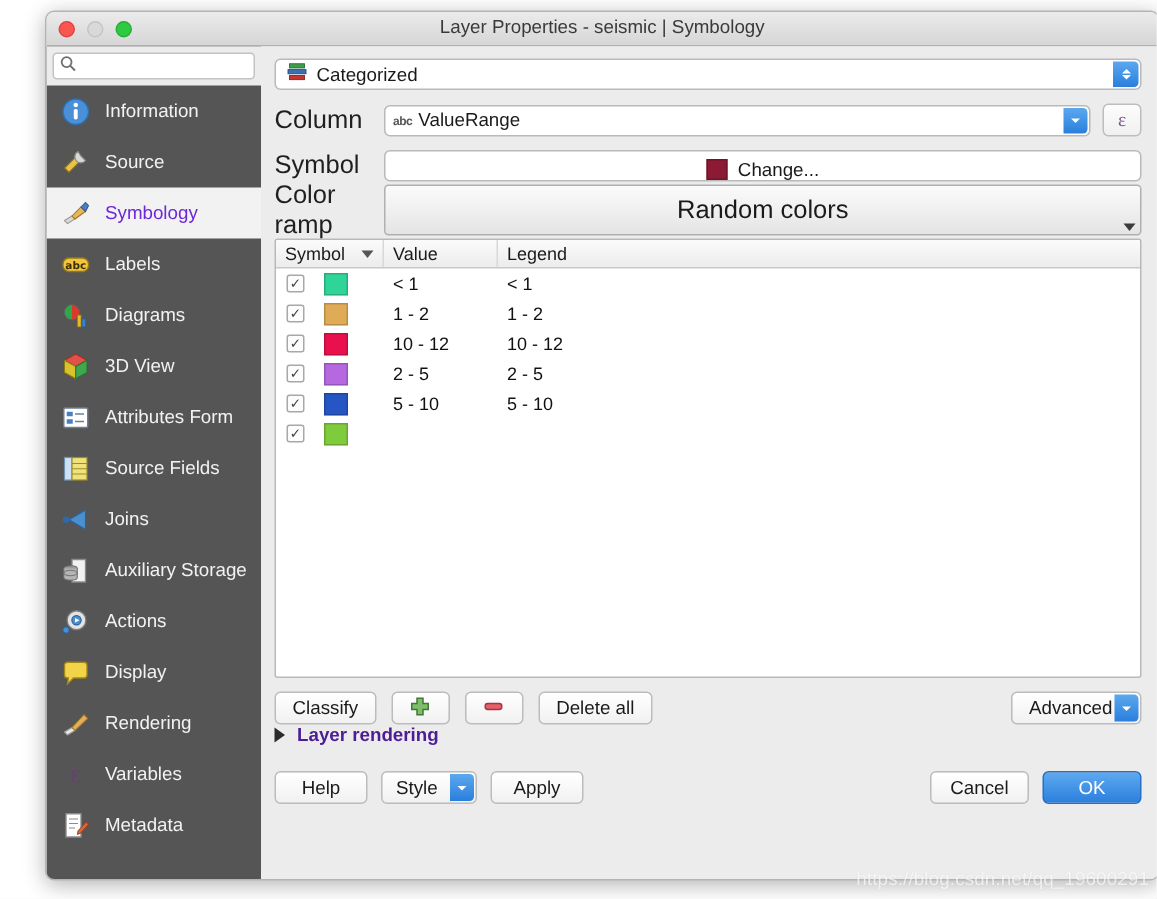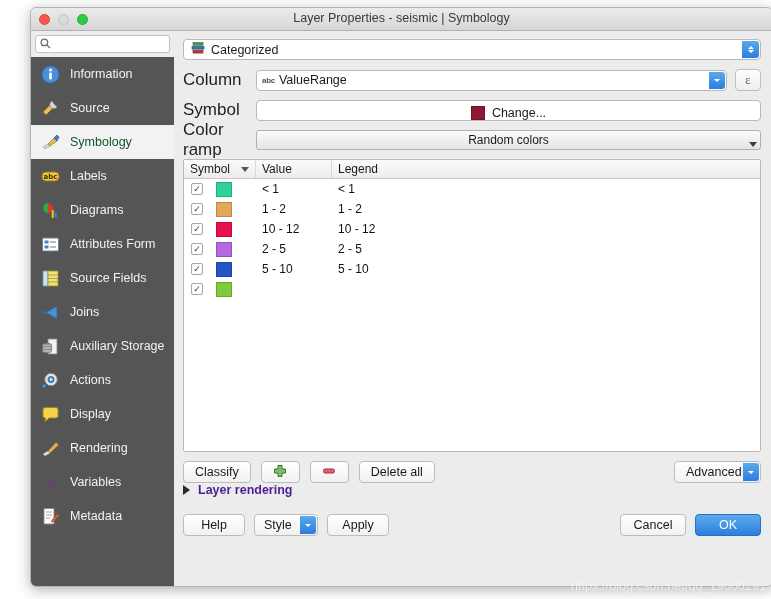--- a/index.html
+++ b/index.html
@@ -106,21 +106,21 @@
     align-items: center;
     height: 34px;
     padding-left: 9px;
     gap: 9px;
     color: #f2f2f2;
     font-size: 12.5px;
     cursor: default;
   }
   .nav-item.active {
     background: #f2f2f2;
-    color: #14532d;
+    color: #6d28d9;
   }
   .nav-icon {
     width: 21px; height: 21px;
     flex: 0 0 21px;
     display: flex;
     align-items: center;
     justify-content: center;
   }
   .nav-label { white-space: nowrap; }
 
@@ -239,28 +239,28 @@
     color: #1a1a1a;
   }
   .sym-swatch {
     width: 14px; height: 14px;
     border: 1px solid #6d1426;
   }
 
   .ramp-field {
     position: relative;
     flex: 1;
-    height: 20px;
+    height: 34px;
     background: linear-gradient(to bottom,#fbfbfb,#e4e4e4);
     border: 1px solid #b0b0b0;
     border-radius: 3px;
     display: flex;
     align-items: center;
     justify-content: center;
-    font-size: 12px;
+    font-size: 17px;
     color: #1a1a1a;
   }
   .ramp-arrow {
     position: absolute;
     right: 3px; bottom: 2px;
     width: 0; height: 0;
     border-left: 4px solid transparent;
     border-right: 4px solid transparent;
     border-top: 5px solid #3b3b3b;
   }
@@ -502,20 +502,30 @@
                 <path d="M7 2 A5.2 5.2 0 0 1 7 12.4 Z" fill="#d83a2e"></path>
                 <path d="M7 2 A5.2 5.2 0 0 0 7 12.4 Z" fill="#2fa84a"></path>
                 <circle cx="7" cy="7.2" r="5.2" fill="none" stroke="#5c5c5c" stroke-width="0.7"></circle>
                 <rect x="10.5" y="9" width="2.6" height="8" fill="#e8b92f" stroke="#8b6e10" stroke-width="0.6"></rect>
                 <rect x="13.6" y="11.5" width="2.6" height="5.5" fill="#3f7fc4" stroke="#2a5c94" stroke-width="0.6"></rect>
               </svg>
             </span>
             <span class="nav-label">Diagrams</span>
           </div>
 
+          <div class="nav-item">
+            <span class="nav-icon">
+              <svg width="19" height="19" viewBox="0 0 19 19">
+                <path d="M9.5 1 L17 5.2 L9.5 9.4 L2 5.2 Z" fill="#e2504a" stroke="#9c2f2a" stroke-width="0.7"></path>
+                <path d="M2 5.2 L9.5 9.4 L9.5 17.5 L2 13.3 Z" fill="#d8c22e" stroke="#8d7c13" stroke-width="0.7"></path>
+                <path d="M17 5.2 L9.5 9.4 L9.5 17.5 L17 13.3 Z" fill="#3fa84e" stroke="#26732f" stroke-width="0.7"></path>
+              </svg>
+            </span>
+            <span class="nav-label">3D View</span>
+          </div>
 
           <div class="nav-item">
             <span class="nav-icon">
               <svg width="19" height="19" viewBox="0 0 19 19">
                 <rect x="1.5" y="3" width="16" height="13" rx="1" fill="#ffffff" stroke="#6a7f96" stroke-width="1"></rect>
                 <rect x="3.5" y="5.5" width="4" height="3" fill="#4a7fc1"></rect>
                 <rect x="3.5" y="10.5" width="4" height="3" fill="#4a7fc1"></rect>
                 <line x1="9" y1="7" x2="15" y2="7" stroke="#6a7f96" stroke-width="1"></line>
                 <line x1="9" y1="12" x2="15" y2="12" stroke="#6a7f96" stroke-width="1"></line>
               </svg>

